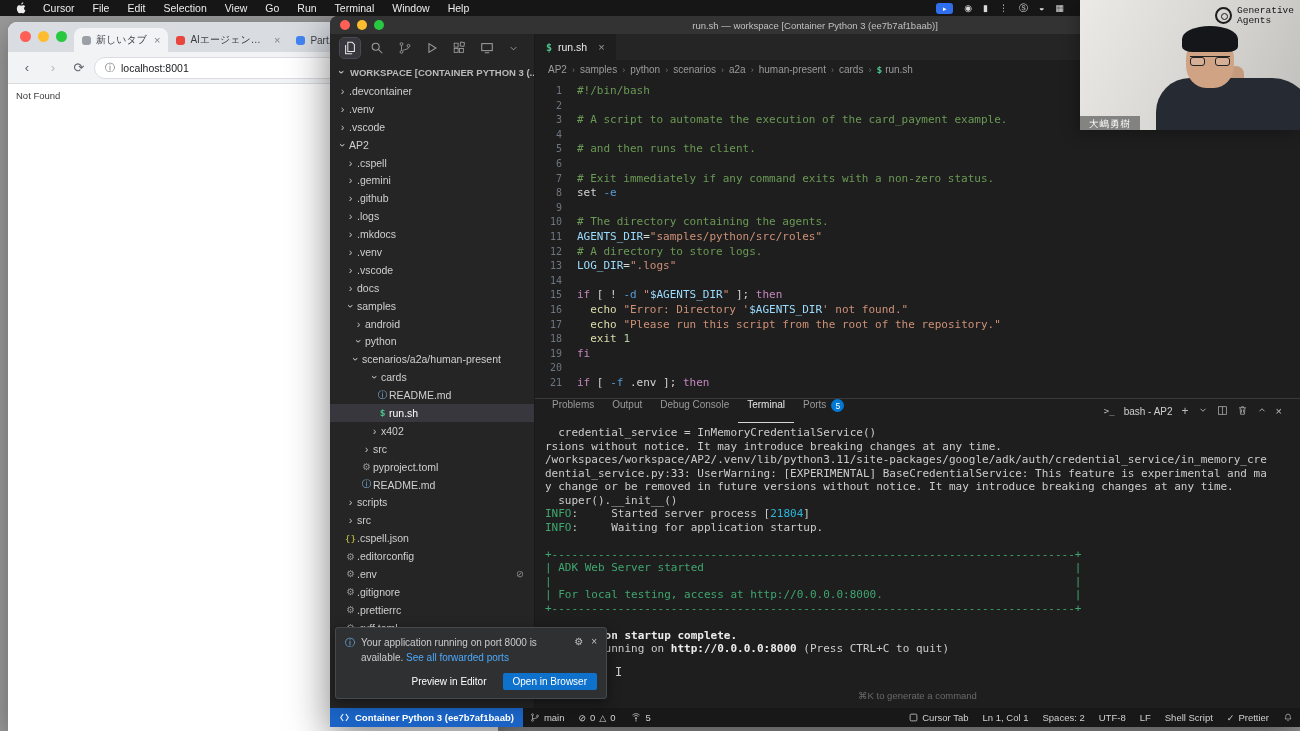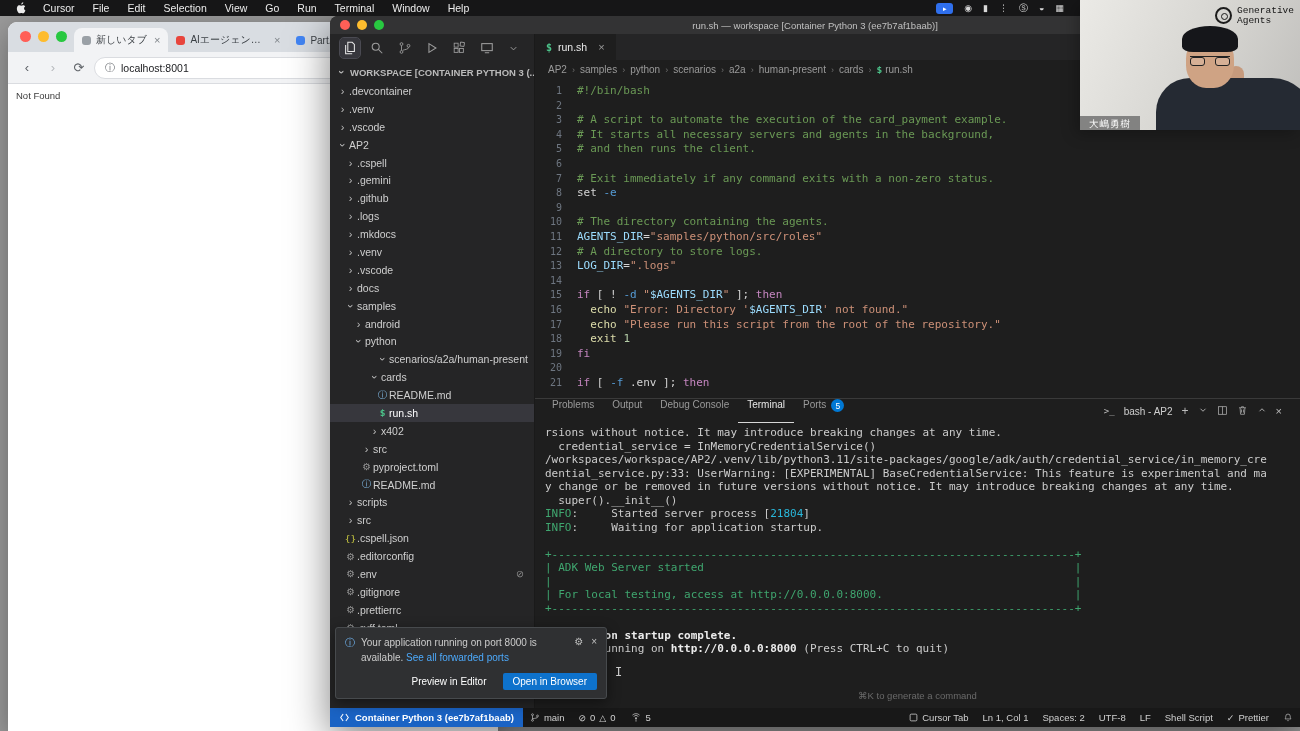--- a/index.html
+++ b/index.html
@@ -302,21 +302,21 @@
               <span class="tlabel">samples</span>
             </div>
             <div class="trow" style="padding-left:22px">
               <span class="tw collapsed">›</span>
               <span class="tlabel">android</span>
             </div>
             <div class="trow" style="padding-left:22px">
               <span class="tw expanded">›</span>
               <span class="tlabel">python</span>
             </div>
-            <div class="trow" style="padding-left:46px">
+            <div class="trow" style="padding-left:19px">
               <span class="tw expanded">›</span>
               <span class="tlabel">scenarios/a2a/human-present</span>
             </div>
             <div class="trow" style="padding-left:38px">
               <span class="tw expanded">›</span>
               <span class="tlabel">cards</span>
             </div>
             <div class="trow" style="padding-left:46px">
               <span class="tw ficon info">ⓘ</span>
               <span class="tlabel">README.md</span>
@@ -416,21 +416,21 @@
             <span class="bc-sep">›</span>
             <span class="bc-item">
               <span class="dollar">$</span>
               <span>run.sh</span>
             </span>
           </div>
         <div id="code">
             <div class="cline"><span class="ln">1</span><span class="ctext"><span class="c-comment">#!/bin/bash</span></span></div>
             <div class="cline"><span class="ln">2</span><span class="ctext"> </span></div>
             <div class="cline"><span class="ln">3</span><span class="ctext"><span class="c-comment"># A script to automate the execution of the card_payment example.</span></span></div>
-            <div class="cline"><span class="ln">4</span><span class="ctext"><span class="c-comment"># It starts all necessary servers and agents in the background,</span></span></div>
+            <div class="cline"><span class="ln">4</span></div>
             <div class="cline"><span class="ln">5</span><span class="ctext"><span class="c-comment"># and then runs the client.</span></span></div>
             <div class="cline"><span class="ln">6</span><span class="ctext"> </span></div>
             <div class="cline"><span class="ln">7</span><span class="ctext"><span class="c-comment"># Exit immediately if any command exits with a non-zero status.</span></span></div>
             <div class="cline"><span class="ln">8</span><span class="ctext"><span class="c-fg">set</span><span class="c-flag"> -e</span></span></div>
             <div class="cline"><span class="ln">9</span><span class="ctext"> </span></div>
             <div class="cline"><span class="ln">10</span><span class="ctext"><span class="c-comment"># The directory containing the agents.</span></span></div>
             <div class="cline"><span class="ln">11</span><span class="ctext"><span class="c-var">AGENTS_DIR</span><span class="c-fg">=</span><span class="c-str">"samples/python/src/roles"</span></span></div>
             <div class="cline"><span class="ln">12</span><span class="ctext"><span class="c-comment"># A directory to store logs.</span></span></div>
             <div class="cline"><span class="ln">13</span><span class="ctext"><span class="c-var">LOG_DIR</span><span class="c-fg">=</span><span class="c-str">".logs"</span></span></div>
             <div class="cline"><span class="ln">14</span><span class="ctext"> </span></div>
@@ -471,22 +471,22 @@
               <span><svg width="11" height="11" viewBox="0 0 16 16">
                     <path fill="none" stroke="currentColor" d="M3 4h10M6.5 4V2.5h3V4M4.5 4l.7 9.5h5.6l.7-9.5M6.5 6.5v4.5M9.5 6.5v4.5"></path>
                   </svg></span>
               <span><svg width="10" height="10" viewBox="0 0 16 16">
                     <path d="M4 10l4-4 4 4" fill="none" stroke="currentColor" stroke-width="1.4"></path>
                   </svg></span>
               <span style="font-size:11px">×</span>
             </div>
           </div>
           <div id="term">
+              <div class="tline"><span class="t-fg">  credential_service = InMemoryCredentialService()</span></div>
               <div class="tline"><span class="t-fg">rsions without notice. It may introduce breaking changes at any time.</span></div>
-              <div class="tline"><span class="t-fg">  credential_service = InMemoryCredentialService()</span></div>
               <div class="tline"><span class="t-fg">/workspaces/workspace/AP2/.venv/lib/python3.11/site-packages/google/adk/auth/credential_service/in_memory_cre</span></div>
               <div class="tline"><span class="t-fg">dential_service.py:33: UserWarning: [EXPERIMENTAL] BaseCredentialService: This feature is experimental and ma</span></div>
               <div class="tline"><span class="t-fg">y change or be removed in future versions without notice. It may introduce breaking changes at any time.</span></div>
               <div class="tline"><span class="t-fg">  super().__init__()</span></div>
               <div class="tline"><span class="t-green">INFO</span><span class="t-fg">:     Started server process [</span><span class="t-cyan">21804</span><span class="t-fg">]</span></div>
               <div class="tline"><span class="t-green">INFO</span><span class="t-fg">:     Waiting for application startup.</span></div>
               <div class="tline"> </div>
               <div class="tline"><span class="t-green">+-------------------------------------------------------------------------------+</span></div>
               <div class="tline"><span class="t-green">| ADK Web Server started                                                        |</span></div>
               <div class="tline"><span class="t-green">|                                                                               |</span></div>

